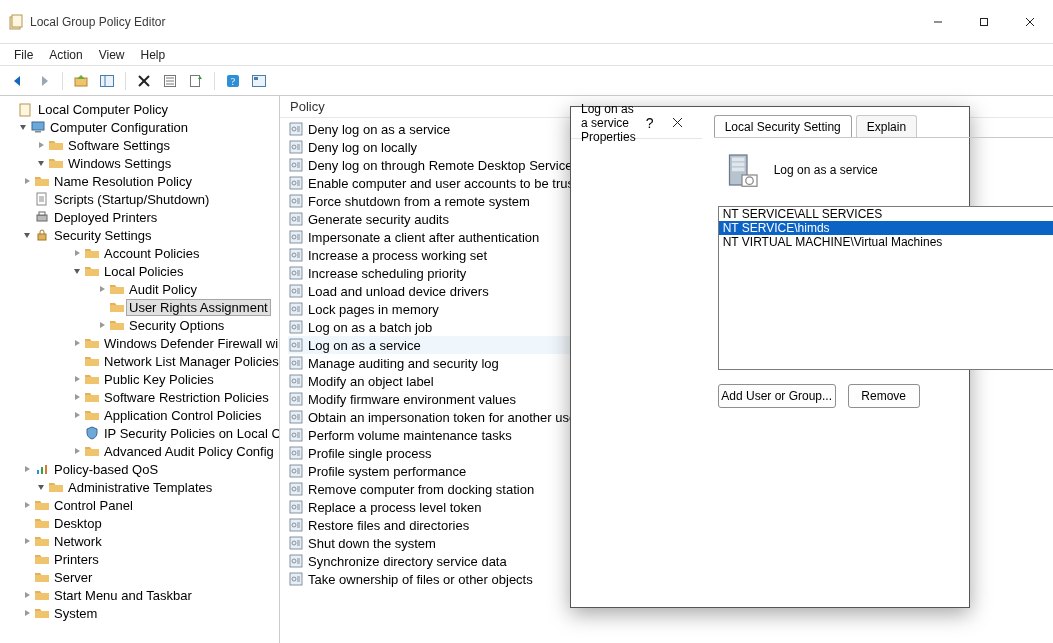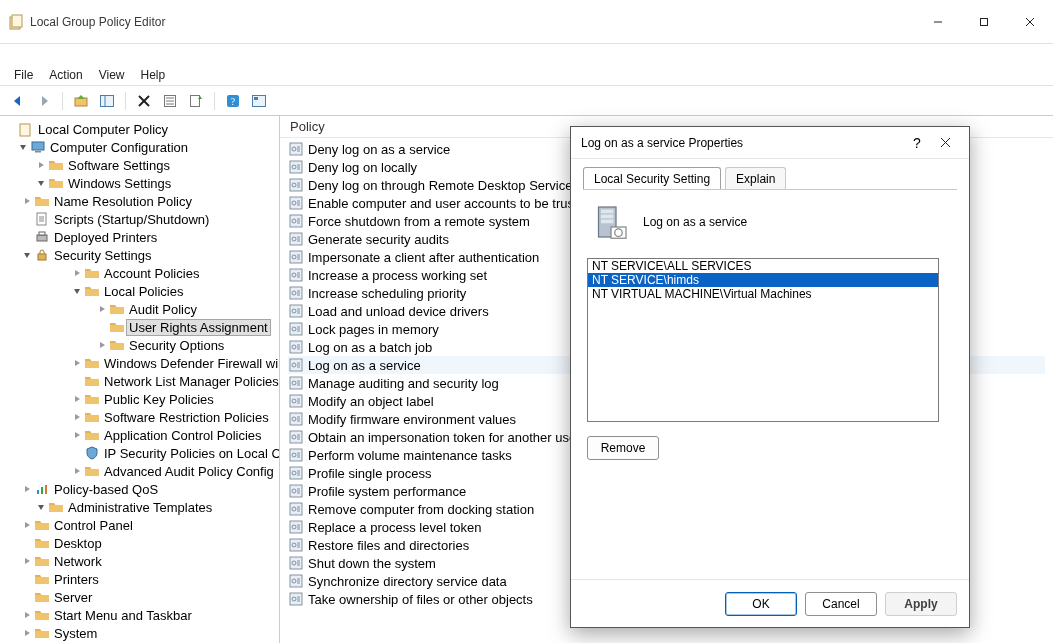--- a/index.html
+++ b/index.html
@@ -31,21 +31,20 @@
       color: #222;
     }
     
     .menubar {
       height: 22px;
       display: flex;
       align-items: center;
       padding: 0 6px;
       border-bottom: 1px solid #e0e0e0;
       color: #222;
-      margin-top: 20px;
     }
     .menubar .menu-item { padding: 2px 8px; font-size: 12px; }
     
     .toolbar {
       height: 30px;
       display: flex;
       align-items: center;
       gap: 2px;
       padding: 0 6px;
       border-bottom: 1px solid #ccc;
@@ -152,21 +151,21 @@
       background: #f0f7fc;
     }
     
     .dialog {
       position: absolute;
       left: 290px; top: 10px;
       width: 400px; height: 502px;
       border: 1px solid #555;
       background: #fff;
       box-shadow: 0 6px 20px rgba(0,0,0,0.35);
-      display: flex; flex-direction: column;
+      display: flex; flex-direction: row;
     }
     .dialog-titlebar {
       height: 32px;
       display: flex; align-items: center;
       padding: 0 10px;
       border-bottom: 1px solid #e6e6e6;
     }
     .dialog-titlebar .dtitle { flex: 1; font-size: 12px; }
     .dialog-titlebar .dctrl {
       width: 28px; height: 28px;
@@ -1027,20 +1026,21 @@
               </svg>
             </span>
             <span>Log on as a service</span>
           </div>
           <div class="members-box">
             <div class="row">NT SERVICE\ALL SERVICES</div>
             <div class="row selected">NT SERVICE\himds</div>
             <div class="row">NT VIRTUAL MACHINE\Virtual Machines</div>
           </div>
           <div class="btn-row">
+            <button class="win-button">Add User or Group...</button>
             <button class="win-button" style="min-width:72px">Remove</button>
           </div>
         </div>
       </div>
       <div class="dialog-footer">
         <button class="default">OK</button>
         <button>Cancel</button>
         <button disabled="">Apply</button>
       </div>
     </div>

